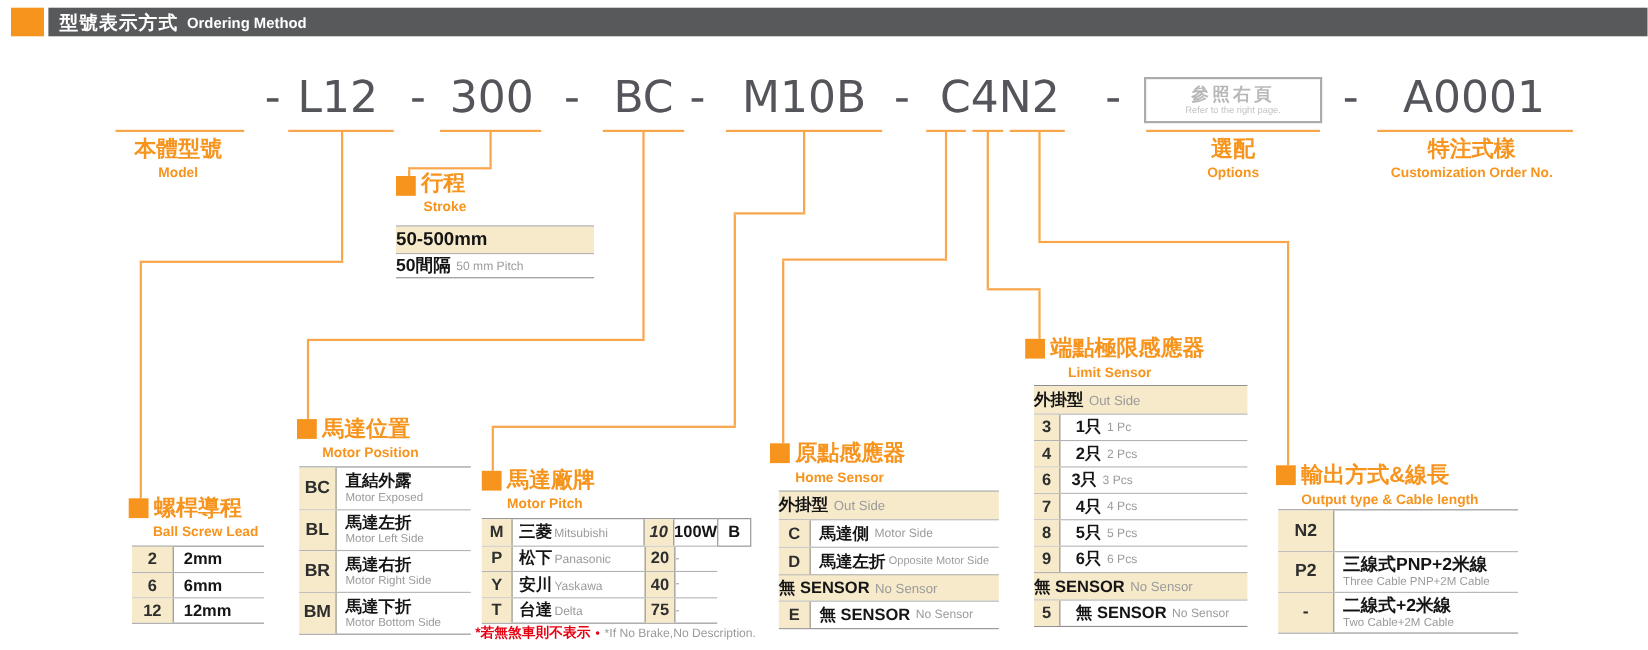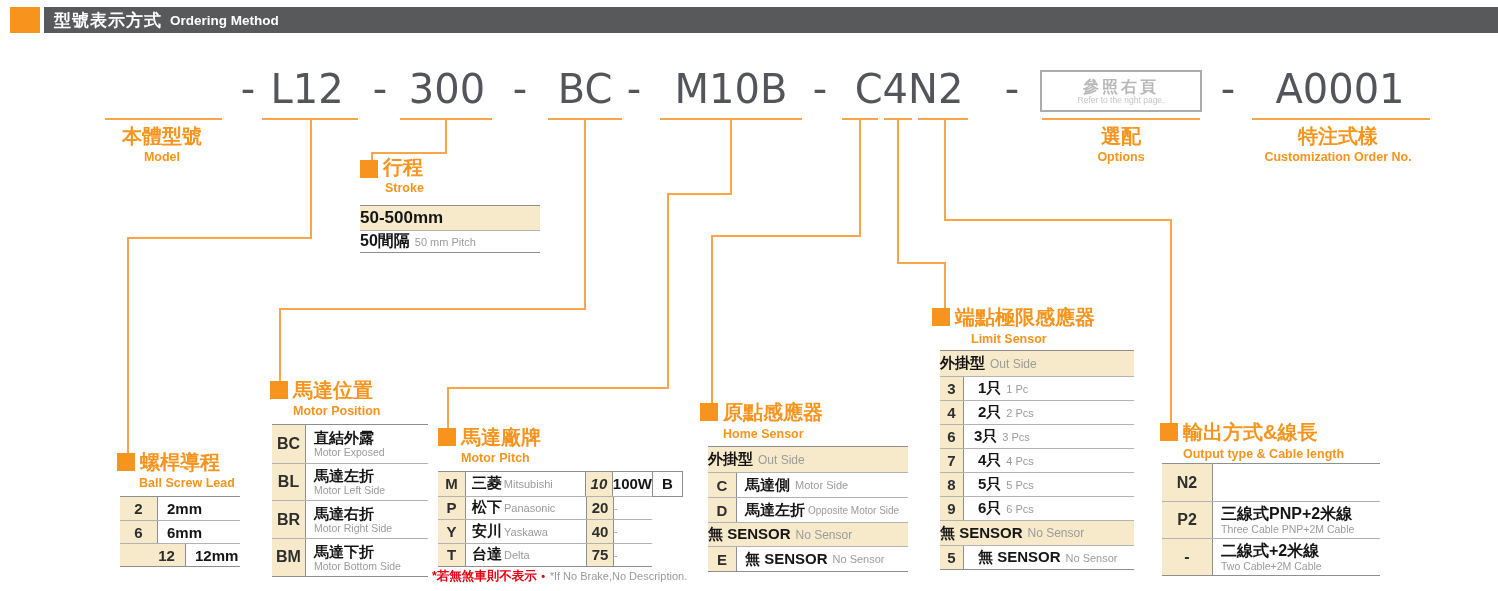--- a/index.html
+++ b/index.html
@@ -158,21 +158,21 @@
     <div class="tbl" style="left:3px;top:46px;width:120px;">
       <div class="trow" style="height:23px;">
         <div class="tc-code" style="width:37px;">2</div>
         <span class="zi" style="margin-left:9px;">2mm</span>
       </div>
       <div class="trow" style="height:23px;">
         <div class="tc-code" style="width:37px;">6</div>
         <span class="zi" style="margin-left:9px;">6mm</span>
       </div>
       <div class="trow" style="height:23px;">
-        <div class="tc-code" style="width:37px;padding-left:28px;">12</div>
+        <div class="tc-code" style="width:37px;">12</div>
         <span class="zi" style="margin-left:9px;">12mm</span>
       </div>
     </div>
   </div>
 
   <div class="sec" style="left:270px;top:378px;">
     <div class="sq" style="left:0;top:3px;"></div>
     <div class="sec-zh" style="left:23px;top:0;">馬達位置</div>
     <div class="sec-en" style="left:23px;top:26px;">Motor Position</div>
     <div class="tbl" style="left:2px;top:46px;width:156px;">

